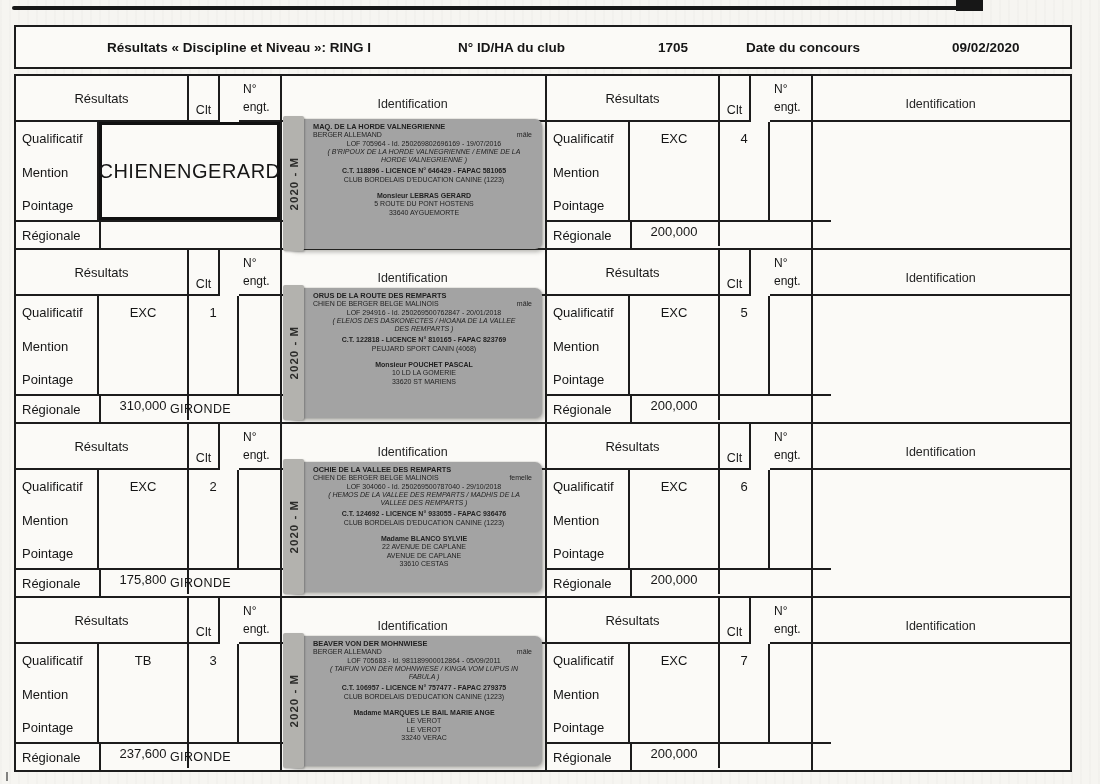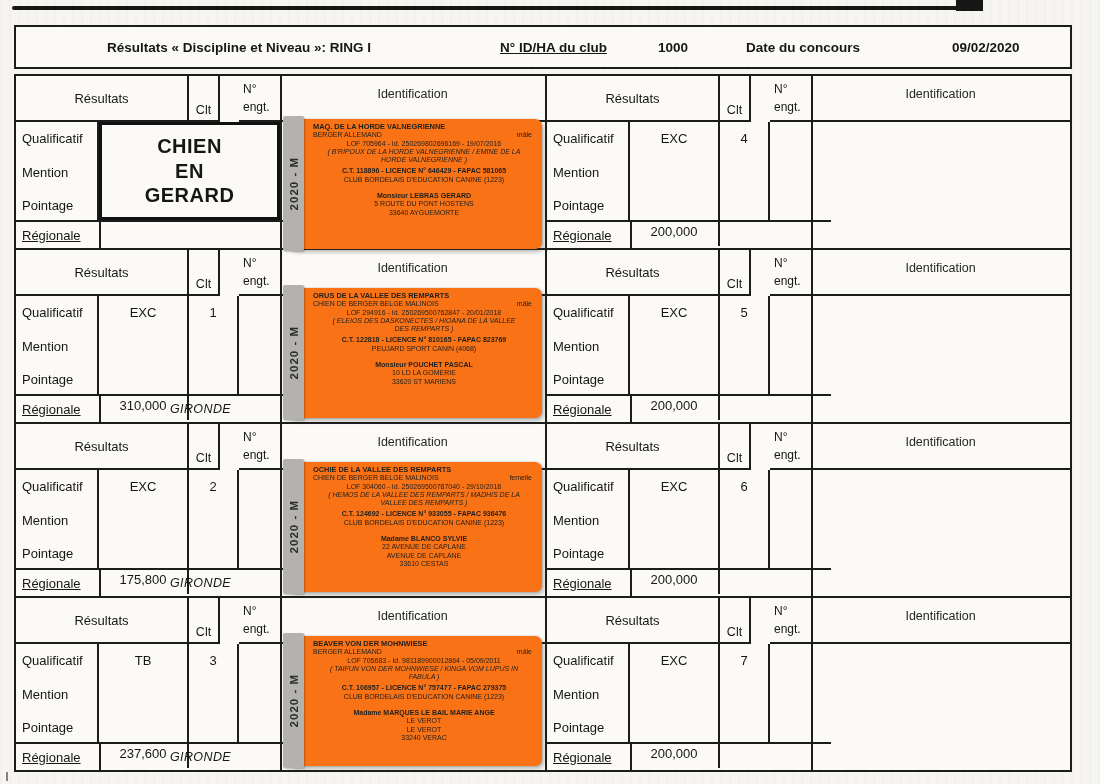--- a/index.html
+++ b/index.html
@@ -18,21 +18,21 @@
   .art-topblob { position:absolute; left:956px; top:0; width:27px; height:11px; background:#171717; }
   .art-bl { position:absolute; left:6px; top:772px; width:2px; height:9px; background:#444; opacity:.65; }
 
   
   .band {
     position:absolute; left:14px; top:25px; width:1058px; height:44px;
     border:2px solid var(--ln); background:#fbfaf7;
   }
   .band span { position:absolute; top:13px; font-weight:bold; font-size:13.5px; white-space:nowrap; }
   .b-title { left:76px;margin-left:15px; }
-  .b-club-l { left:484px;text-decoration:underline; }
+  .b-club-l { left:442px; }
   .b-club-v { left:642px; }
   .b-date-l { left:730px; }
   .b-date-v { left:936px; }
 
   
   #blocks { position:absolute; left:14px; top:74px; width:1058px; }
   .block { position:relative; height:176px; border:2px solid var(--ln); background:#fbfaf7; margin-top:-2px;padding-left:28px; }
   .block:first-child { margin-top:0; }
 
   .half { position:absolute; top:0; bottom:0; }
@@ -40,43 +40,43 @@
   .half-right { left:529px; right:0; border-left:2px solid var(--ln); }
 
   .cell { position:absolute; font-size:13px; }
   .hdr-res   { left:0; top:0; width:173px; height:46px; border-right:2px solid var(--ln); border-bottom:2px solid var(--ln);
                display:flex; align-items:center; justify-content:center; }
   .hdr-clt   { left:173px; top:0; width:31px; height:46px; border-right:2px solid var(--ln); border-bottom:2px solid var(--ln);
                display:flex; align-items:flex-end; justify-content:center; padding-bottom:3px; font-size:12.5px; }
   .hdr-engt  { left:223px; top:0; width:41px; height:46px; border-bottom:2px solid var(--ln);
                padding:4px 0 0 4px; font-size:12px; line-height:1.5; }
   .hdr-ident { left:264px; right:0; top:0; height:46px; border-bottom:2px solid var(--ln);
-               display:flex; align-items:center; justify-content:center; padding-bottom:9px; font-size:12.5px; color:#262626; }
+               display:flex; align-items:flex-end; justify-content:center; padding-bottom:9px; font-size:12.5px; color:#262626; }
   .ident-sep { position:absolute; left:264px; top:0; bottom:0; width:0; border-left:2px solid var(--ln); }
 
   .body-lbls { left:0; top:46px; width:83px; height:98px; border-right:2px solid var(--ln);
                display:flex; flex-direction:column; justify-content:space-between; padding:9px 0 7px 6px; }
   .val-cell  { left:83px; top:46px; width:90px; height:124px; border-right:2px solid var(--ln);
                display:flex; flex-direction:column; justify-content:space-between; align-items:center; padding:9px 0 7px; }
   .clt-cell  { left:173px; top:46px; width:50px; height:98px; border-right:2px solid var(--ln);
                text-align:center; padding-top:9px; }
   .blanc-box { left:83px; top:46px; width:181px; height:98px; border:3px solid #111; display:none;
-               flex-direction:column; align-items:center; justify-content:center;
-               font-weight:bold; font-size:20px; line-height:1.22; letter-spacing:.5px; }
+               align-items:center; justify-content:center;
+               font-weight:normal; font-size:20px; line-height:1.22; letter-spacing:.5px; }
   .half[data-mode="blanc"] .blanc-box { display:flex; }
 
   .reg-lbl { left:0; top:144px; width:83px; bottom:0; border-top:2px solid var(--ln);
-             display:flex; align-items:flex-end; padding:0 0 5px 6px;text-decoration:underline; }
+             display:flex; align-items:flex-end; padding:0 0 5px 6px; }
   .reg-val { left:83px; top:144px; width:201px; bottom:0; border-top:2px solid var(--ln); border-left:2px solid var(--ln);
-             display:flex; align-items:center; justify-content:center; font-size:12.5px; letter-spacing:.4px;font-style:italic; }
+             display:flex; align-items:center; justify-content:center; font-size:12.5px; letter-spacing:.4px; }
 
   
   .sticker { position:absolute; left:272px; top:38px; width:254px; height:130px; z-index:3; }
   .block:first-child .sticker { top:43px; }
-  .s-label { position:absolute; inset:0; background:#f97316; border-radius:7px;
+  .s-label { position:absolute; inset:0; background:#a3a3a3; border-radius:7px;
              box-shadow:2px 3px 4px rgba(55,55,50,.35), 0 0 0 1px rgba(0,0,0,.07);
              padding:4px 7px 3px 25px; font-size:7px; line-height:8.3px; color:#1f1f1f; text-align:center; overflow:hidden; }
   .s-strip { position:absolute; left:-5px; top:-3px; bottom:-2px; width:21px; background:#b3b2ae;
              display:flex; align-items:center; justify-content:center; border-radius:2px;
              box-shadow:1px 1px 2px rgba(0,0,0,.25); }
   .s-strip span { writing-mode:vertical-rl; transform:rotate(180deg); font-weight:bold; font-size:11.5px;
                   color:#2d2d2b; letter-spacing:1px; white-space:nowrap; }
   .s-name  { font-weight:bold; text-align:left; font-size:7.4px; }
   .s-breedline { display:flex; justify-content:space-between; padding-right:3px; }
   .s-parents { font-style:italic; padding:0 13px; }
@@ -86,21 +86,21 @@
 </head>
 <body>
 
 <div class="art-topline"></div>
 <div class="art-topblob"></div>
 <div class="art-bl"></div>
 
 <div class="band">
   <span class="b-title">Résultats « Discipline et Niveau »: RING I</span>
   <span class="b-club-l">N° ID/HA du club</span>
-  <span class="b-club-v">1000</span>
+  <span class="b-club-v">1705</span>
   <span class="b-date-l">Date du concours</span>
   <span class="b-date-v">09/02/2020</span>
 </div>
 
 <div id="blocks">
     <div class="block">
       <div class="half half-left" data-mode="blanc">
     <div class="cell hdr-res">
       <span>Résultats</span>
     </div>
@@ -209,21 +209,21 @@
       <span>310,000</span>
     </div>
     <div class="cell clt-cell">1</div>
 
     <div class="cell reg-lbl">
       <span>Régionale</span>
     </div>
     <div class="cell reg-val">GIRONDE</div>
   <div class="sticker">
     <div class="s-label">
-      <div class="s-name">ORUS DE LA VALLEE DES REMPARTS</div>
+      <div class="s-name">ORUS DE LA ROUTE DES REMPARTS</div>
       <div class="s-breedline">
         <span>CHIEN DE BERGER BELGE MALINOIS</span>
         <span>mâle</span>
       </div>
       <div>LOF 294916 - Id. 250269500762847 - 20/01/2018</div>
       <div class="s-parents">( ELEIOS DES DASKONECTES / HIOANA DE LA VALLEE DES REMPARTS )</div>
       <div class="s-license">C.T. 122818 - LICENCE N° 810165 - FAPAC 823769</div>
       <div>PEUJARD SPORT CANIN (4068)</div>
       <div class="s-owner">Monsieur POUCHET PASCAL</div>
       <div>10 LD LA GOMERIE</div>

